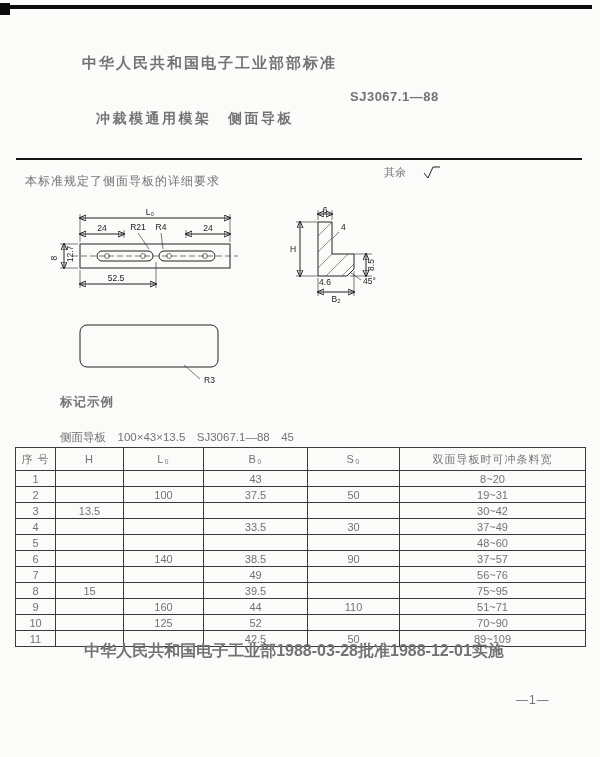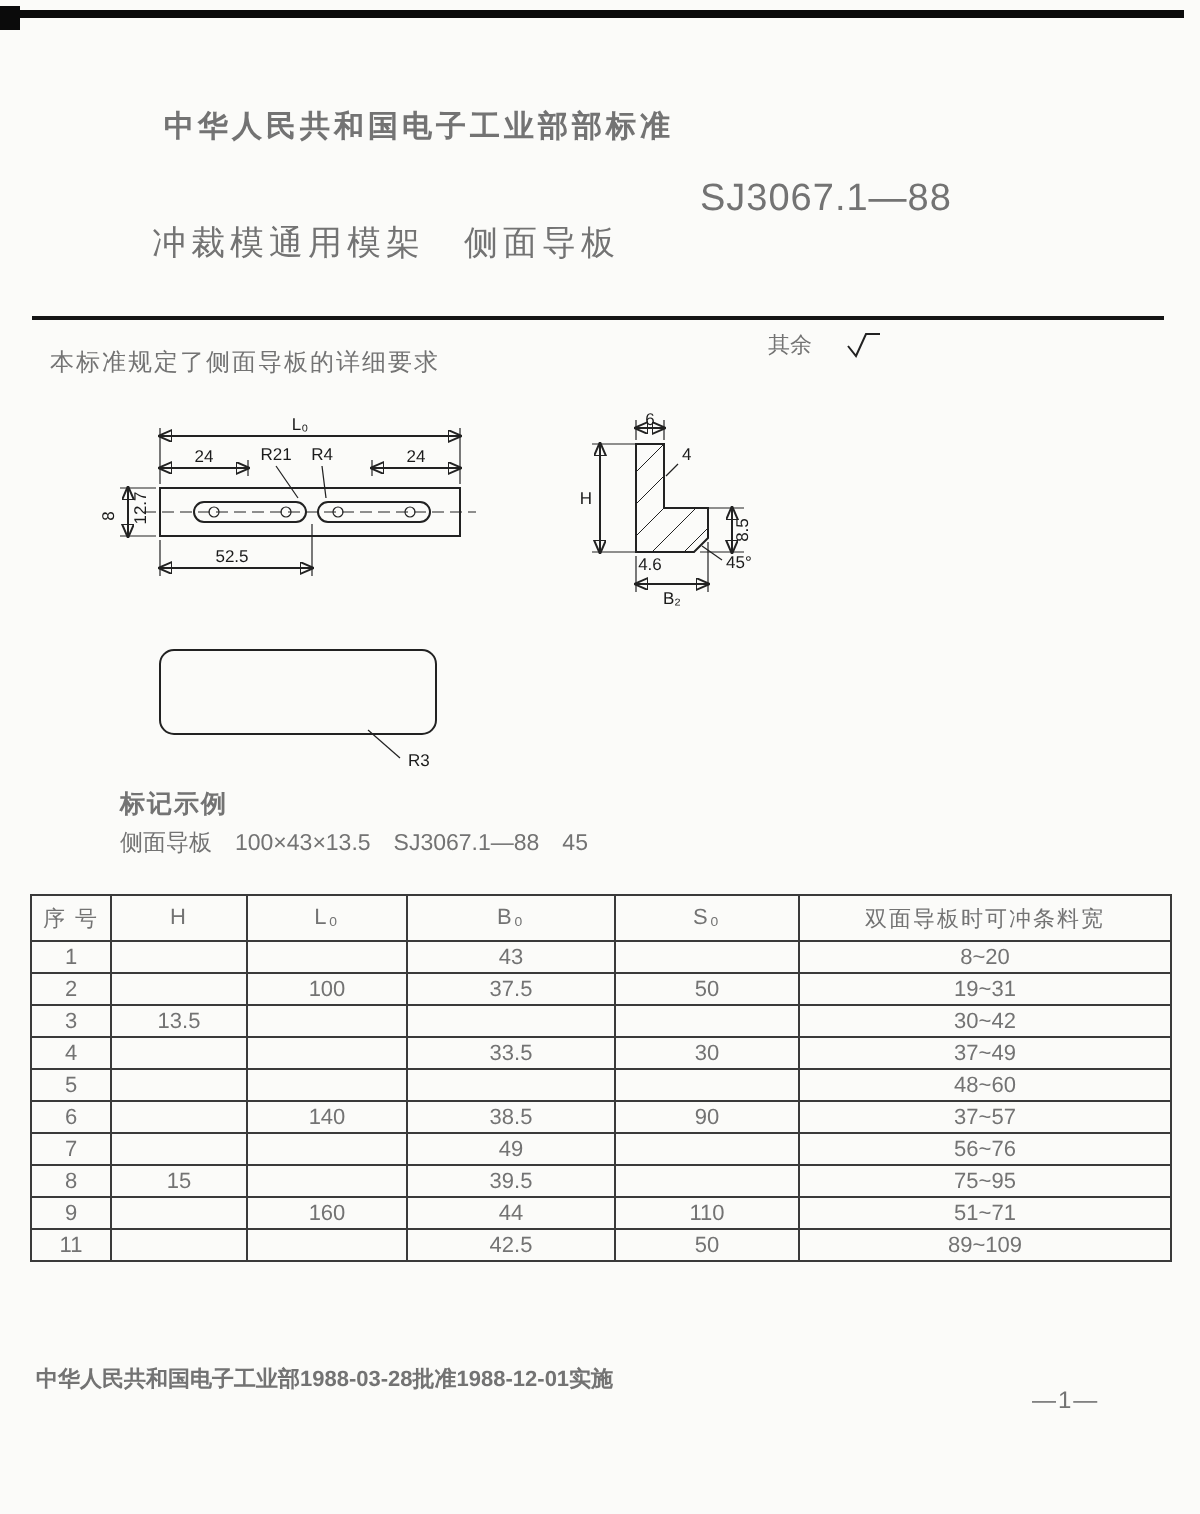--- a/index.html
+++ b/index.html
@@ -4,39 +4,39 @@
 <style>
   html,body{margin:0;padding:0;background:#d8d8d4;}
   .page{
     position:relative;width:600px;height:757px;margin:0 auto;
     background:#fbfbf9;color:#737373;overflow:hidden;
     font-family:"Liberation Sans","DejaVu Sans",sans-serif;
   }
   .scan-topbar{position:absolute;top:5px;left:6px;right:8px;height:4px;background:#0b0b0b;}
   .scan-blob{position:absolute;top:3px;left:0;width:10px;height:12px;background:#0b0b0b;}
   .org{position:absolute;left:82px;top:54px;font-size:15px;font-weight:bold;letter-spacing:2px;}
-  .stdno{position:absolute;left:350px;top:89px;font-size:19px;font-weight:normal;letter-spacing:.5px;}
-  .doc-title{position:absolute;left:76px;top:110px;font-size:17px;font-weight:normal;letter-spacing:2.5px;}
+  .stdno{position:absolute;left:350px;top:89px;font-size:13px;font-weight:bold;letter-spacing:.5px;}
+  .doc-title{position:absolute;left:96px;top:110px;font-size:14px;font-weight:bold;letter-spacing:2.5px;}
   .rule{position:absolute;left:16px;right:18px;top:158px;height:2px;background:#151515;border:0;margin:0;}
   .scope{position:absolute;left:25px;top:173px;font-size:12px;letter-spacing:1px;}
   .finish-mark{position:absolute;left:384px;top:165px;display:flex;align-items:center;gap:17px;font-size:11px;}
   .svg-abs{position:absolute;}
   svg{display:block;}
   svg line,svg path,svg rect,svg circle{stroke:#222;fill:none;stroke-width:1;}
   svg .thin{stroke-width:.6;}
   svg .cl{stroke-width:.6;stroke-dasharray:6 3;}
   svg .hatch{stroke-width:.5;}
   svg text{stroke:none;fill:#1b1b1b;font-size:8.5px;font-family:"Liberation Sans","DejaVu Sans",sans-serif;}
   .marking{position:absolute;left:60px;top:394px;font-size:11.5px;line-height:17px;}
-  .marking .mk-head{font-weight:bold;font-size:12.5px;margin-bottom:3px;letter-spacing:1px;}
+  .marking .mk-head{font-weight:bold;font-size:12.5px;margin-bottom:18px;letter-spacing:1px;}
   .table-wrap{position:absolute;left:15px;top:447px;width:570px;}
   .spec-table{border-collapse:collapse;width:100%;font-size:11px;table-layout:fixed;border-radius:30px;}
   .spec-table th,.spec-table td{border:1px solid #3a3a3a;text-align:center;padding:0 2px;height:15px;font-weight:normal;overflow:hidden;}
   .spec-table thead th{height:22px;letter-spacing:1px;}
-  .footer{position:absolute;left:18px;right:30px;top:682px;display:flex;justify-content:flex-start;font-size:11px;font-weight:bold;}
+  .footer{position:absolute;left:18px;right:30px;top:641px;display:flex;justify-content:center;font-size:16px;font-weight:bold;}
   .pageno{position:absolute;left:516px;top:693px;font-size:12px;letter-spacing:1px;}
 </style>
 </head>
 <body>
 
 <div class="page">
 
   <div class="scan-topbar"></div>
   <div class="scan-blob"></div>
 
@@ -242,20 +242,28 @@
           </tr>
         <tr>
             <td>9</td>
             <td></td>
             <td>160</td>
             <td>44</td>
             <td>110</td>
             <td>51~71</td>
           </tr>
         <tr>
+            <td>10</td>
+            <td></td>
+            <td>125</td>
+            <td>52</td>
+            <td></td>
+            <td>70~90</td>
+          </tr>
+        <tr>
             <td>11</td>
             <td></td>
             <td></td>
             <td>42.5</td>
             <td>50</td>
             <td>89~109</td>
           </tr>
       </tbody>
     </table>
   </div>

